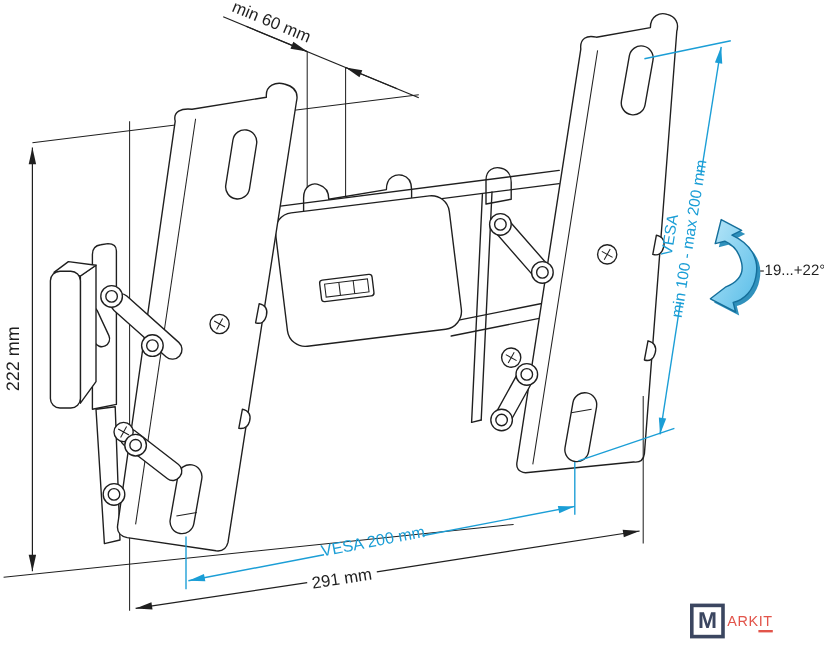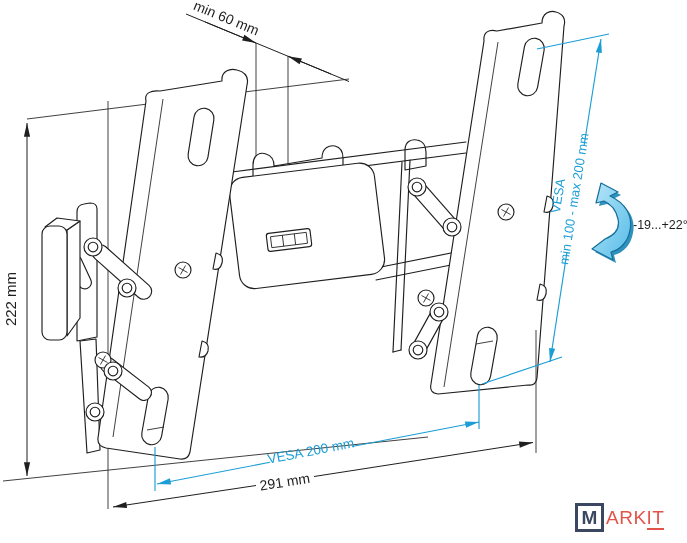--- a/index.html
+++ b/index.html
@@ -18,21 +18,21 @@
   .dim{fill:none;stroke:var(--line);stroke-width:1}
   .cdim{fill:none;stroke:var(--accent);stroke-width:1.15}
   .txt{font-family:"Liberation Sans",sans-serif;fill:var(--line)}
   .ctxt{font-family:"Liberation Sans",sans-serif;fill:var(--accent)}
   .s1{stop-color:var(--arrow-light)} .s2{stop-color:var(--arrow-mid)}
   .apath{fill:url(#agrad);stroke:var(--arrow-stroke);stroke-width:1.2;stroke-linejoin:round}
   .ashadow{fill:var(--arrow-dark);opacity:.9}
   .logo{position:absolute;left:575px;top:503px;display:flex;align-items:center;}
   .logo-m{display:inline-block;width:23px;height:23px;border:3px solid var(--logo-navy);
           color:var(--logo-navy);font-weight:bold;font-size:19px;line-height:23px;text-align:center;}
-  .logo-rest{color:var(--logo-red);font-size:19px;letter-spacing:.5px;margin-left:2px;white-space:nowrap;}
+  .logo-rest{color:var(--logo-red);font-size:12px;letter-spacing:.5px;margin-left:2px;white-space:nowrap;}
   .logo-ul{border-bottom:2px solid var(--logo-red);padding-bottom:0px;}
 </style>
 </head>
 <body>
 
 <div class="stage">
 <svg width="687" height="543" viewBox="0 0 687 543">
   <defs>
     <marker id="mB" markerWidth="15" markerHeight="8" refX="14.2" refY="4" orient="auto-start-reverse" markerUnits="userSpaceOnUse">
       <path d="M14.2,4 L0.4,0.9 L0.4,7.1 Z" style="fill:var(--line)"></path>

